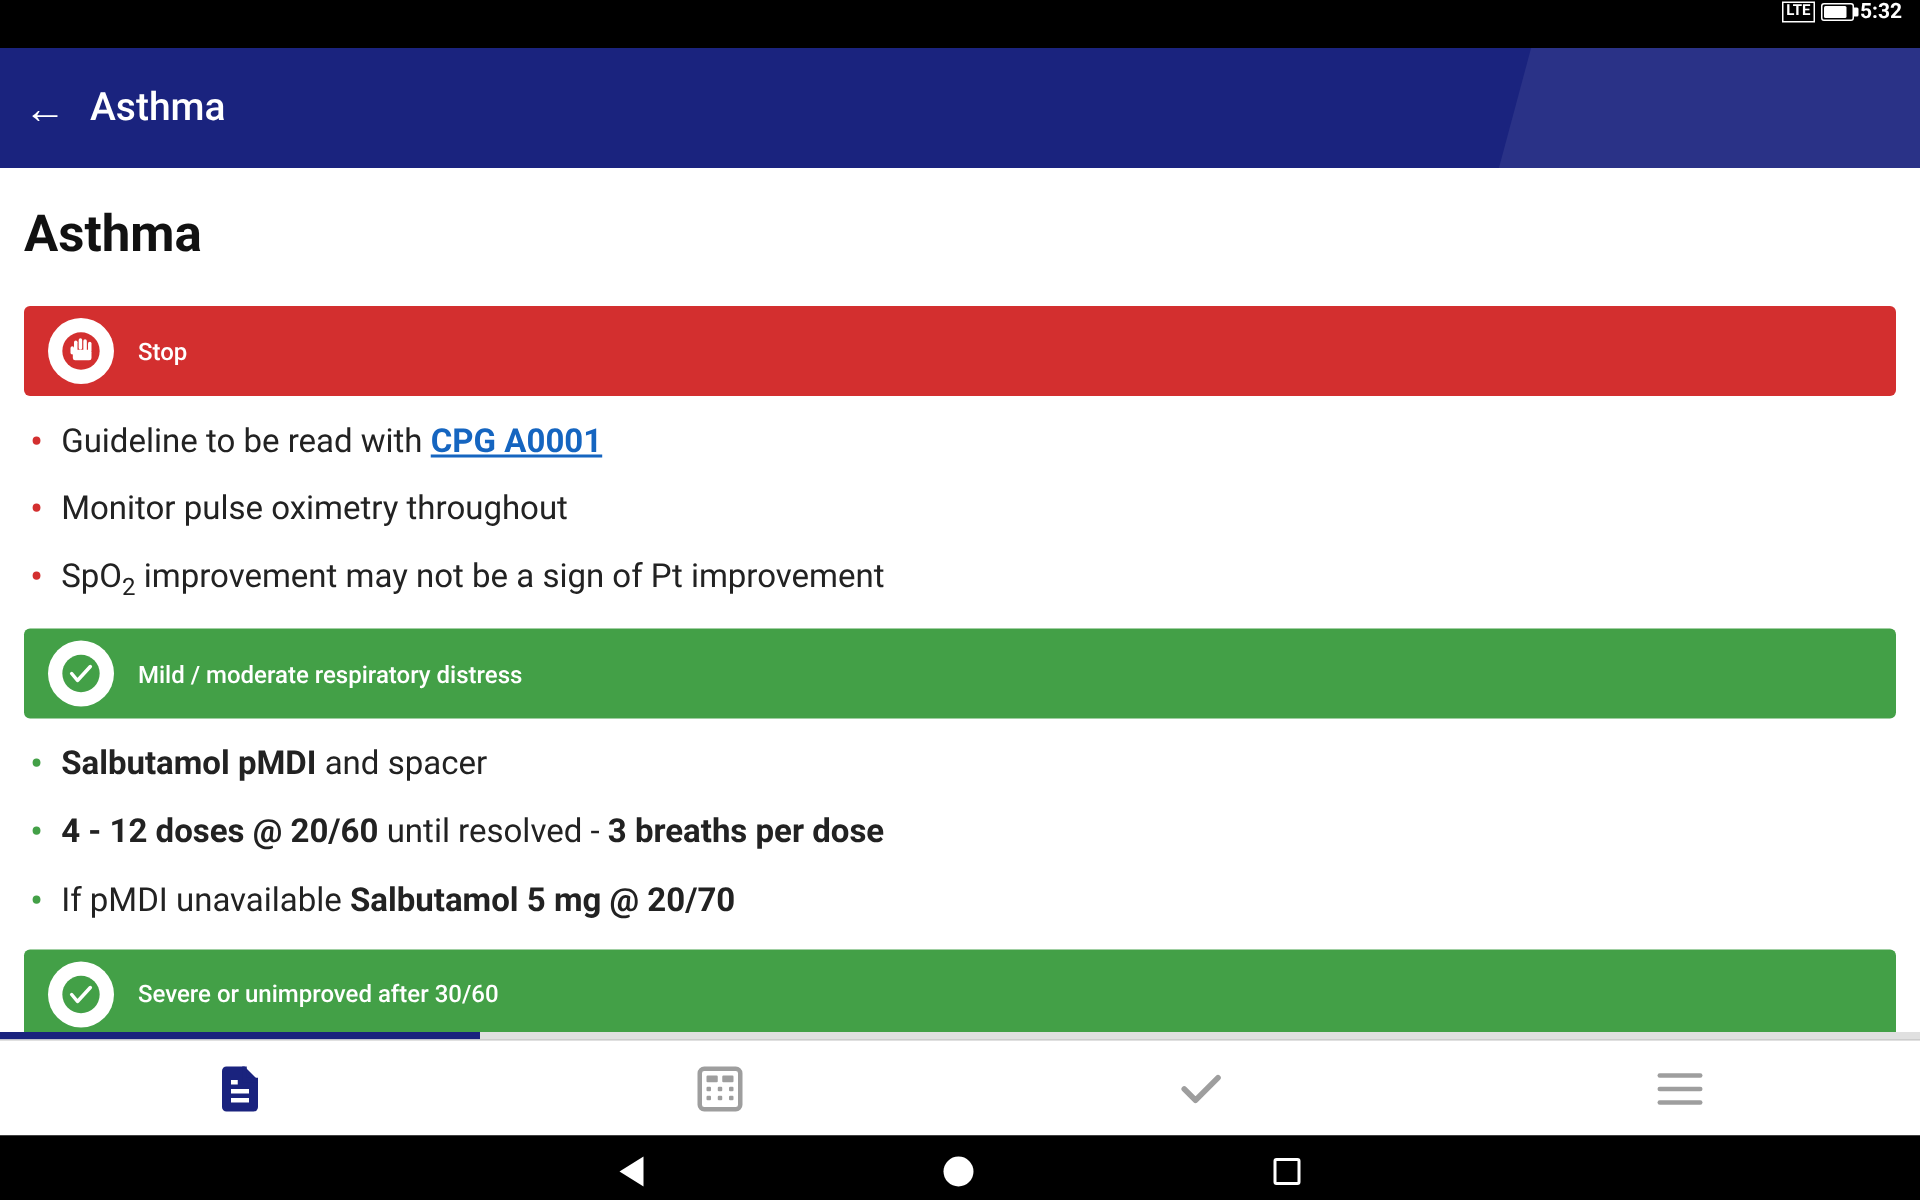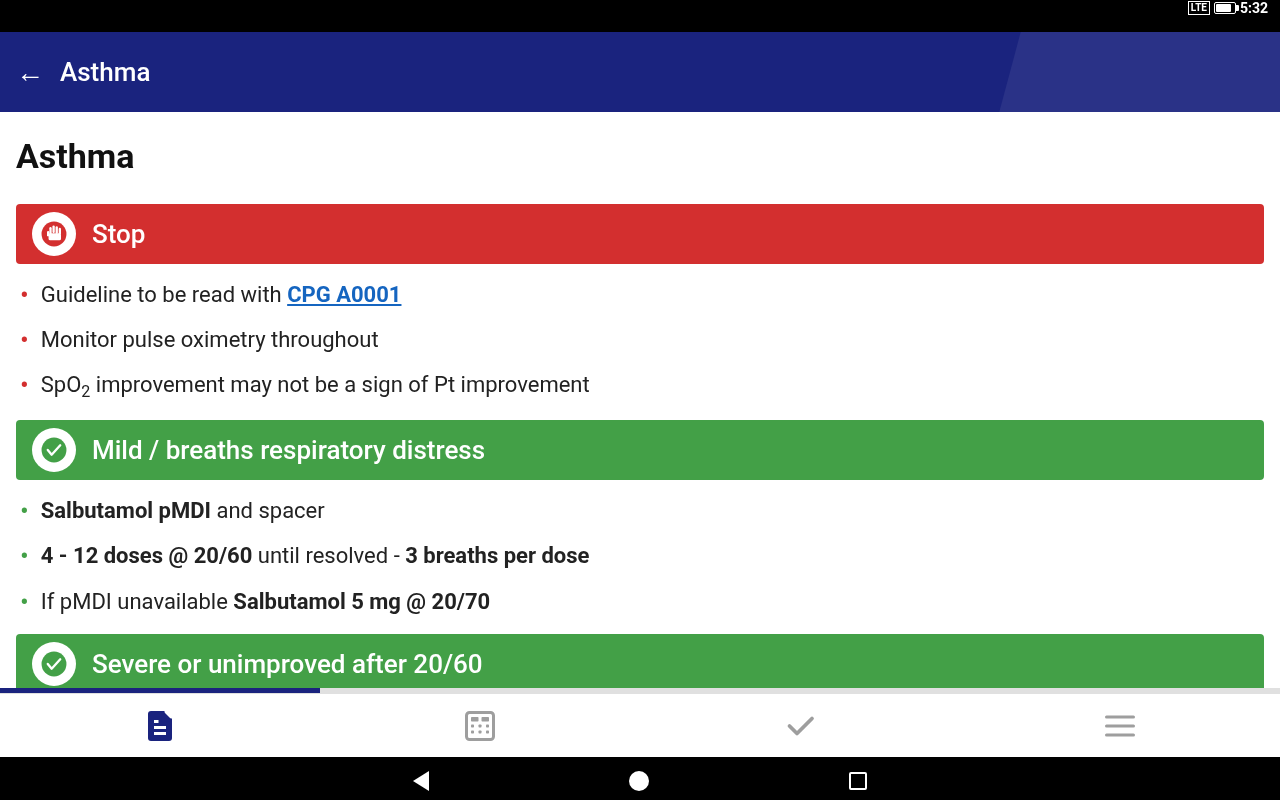--- a/index.html
+++ b/index.html
@@ -155,21 +155,21 @@
       justify-content: center;
       flex-shrink: 0;
     }
     .check-icon svg {
       width: 28px;
       height: 28px;
     }
 
     .section-header-text {
       color: #fff;
-      font-size: 26px;
+      font-size: 16px;
       font-weight: 500;
     }
 
     
     .bullet-list {
       list-style: none;
       margin-bottom: 16px;
       padding: 0 4px;
     }
     .bullet-list li {
@@ -335,21 +335,21 @@
     </li>
   </ul>
 
   <div class="section-header go">
     <div class="check-icon">
       <svg viewBox="0 0 36 36" fill="none" xmlns="http://www.w3.org/2000/svg">
         <circle cx="18" cy="18" r="16" fill="#43a047"></circle>
         <path d="M10 18 L15 24 L26 12" stroke="white" stroke-width="3" stroke-linecap="round" stroke-linejoin="round"></path>
       </svg>
     </div>
-    <span class="section-header-text">Mild / breaths respiratory distress</span>
+    <span class="section-header-text">Mild / moderate respiratory distress</span>
   </div>
 
   <ul class="bullet-list">
     <li>
       <span><span class="bold-text">Salbutamol pMDI</span> and spacer</span>
     </li>
     <li>
       <span><span class="bold-text">4 - 12 doses @ 20/60</span> until resolved - <span class="bold-text">3 breaths per dose</span></span>
     </li>
     <li>
@@ -357,21 +357,21 @@
     </li>
   </ul>
 
   <div class="section-header go">
     <div class="check-icon">
       <svg viewBox="0 0 36 36" fill="none" xmlns="http://www.w3.org/2000/svg">
         <circle cx="18" cy="18" r="16" fill="#43a047"></circle>
         <path d="M10 18 L15 24 L26 12" stroke="white" stroke-width="3" stroke-linecap="round" stroke-linejoin="round"></path>
       </svg>
     </div>
-    <span class="section-header-text">Severe or unimproved after 20/60</span>
+    <span class="section-header-text">Severe or unimproved after 30/60</span>
   </div>
 
 </div>
 
 <div class="scroll-indicator">
   <div class="scroll-indicator-fill"></div>
 </div>
 
 <div class="bottom-nav">
   <div class="nav-item">

